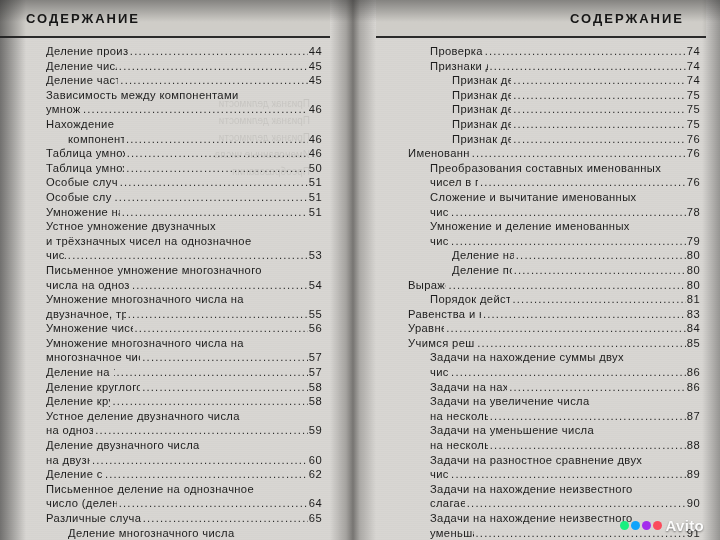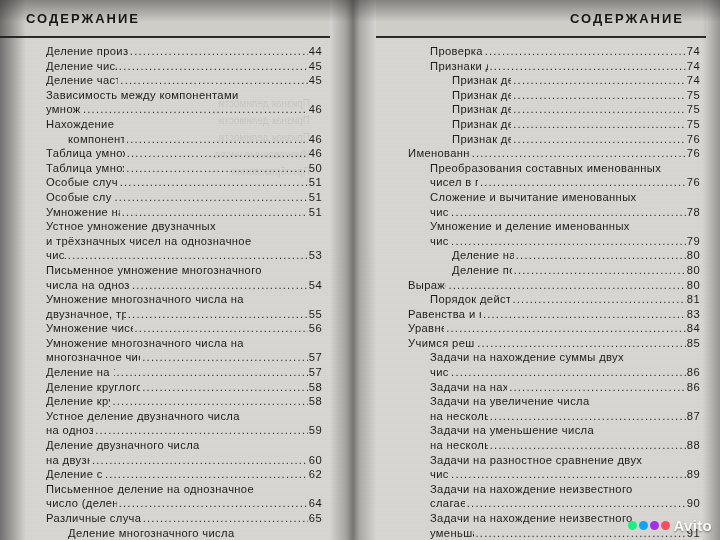--- a/index.html
+++ b/index.html
@@ -137,21 +137,21 @@
     font-size: 10px;
     line-height: 17px;
     z-index: 2;
     pointer-events: none;
     transform: scaleX(-1);
   }
 
   
   .wm {
     position: absolute;
-    right: 8px;
+    right: 16px;
     bottom: 6px;
     display: flex;
     align-items: center;
     gap: 4px;
     z-index: 20;
     opacity: 0.92;
   }
   .wm .t {
     font-size: 15px;
     color: #ffffff;

